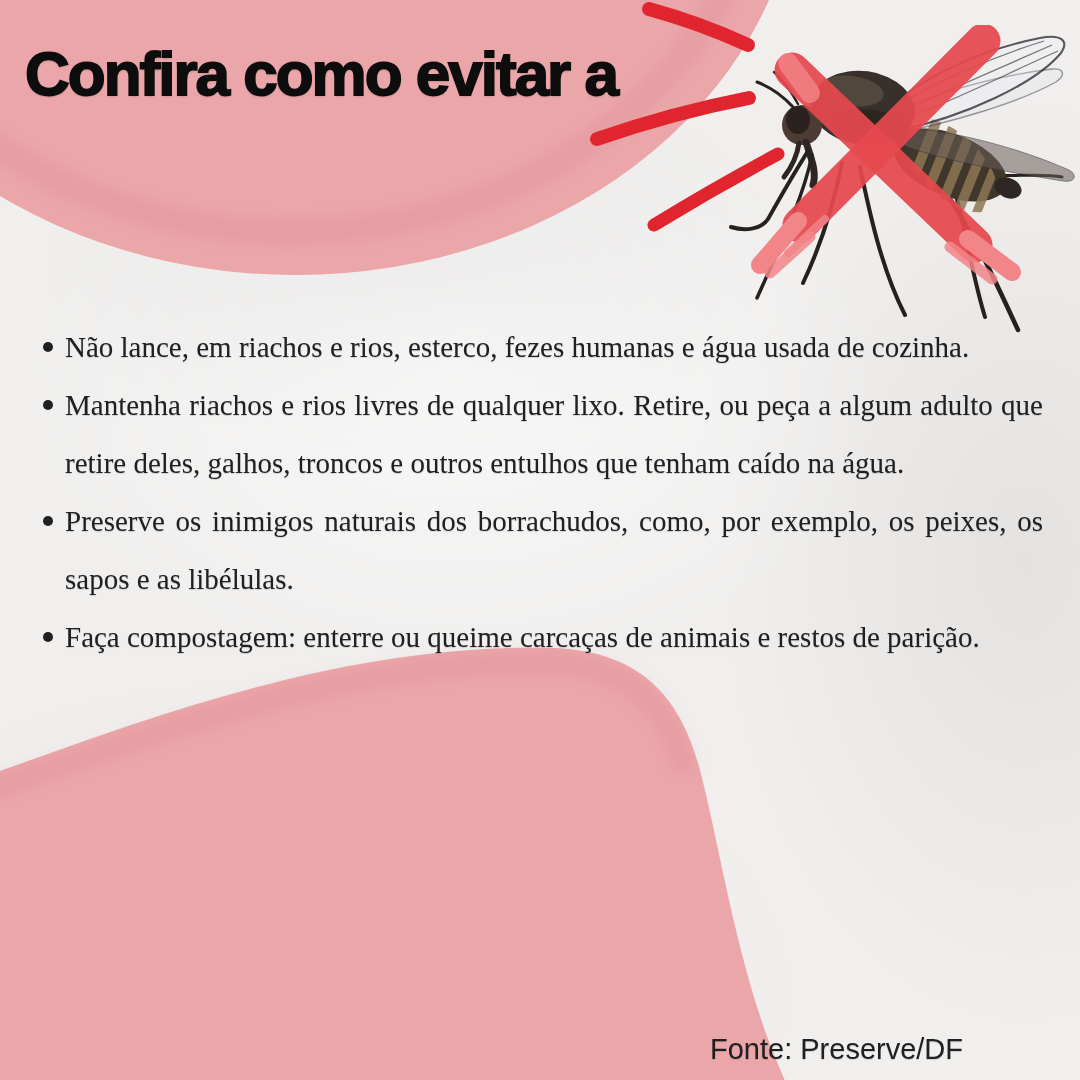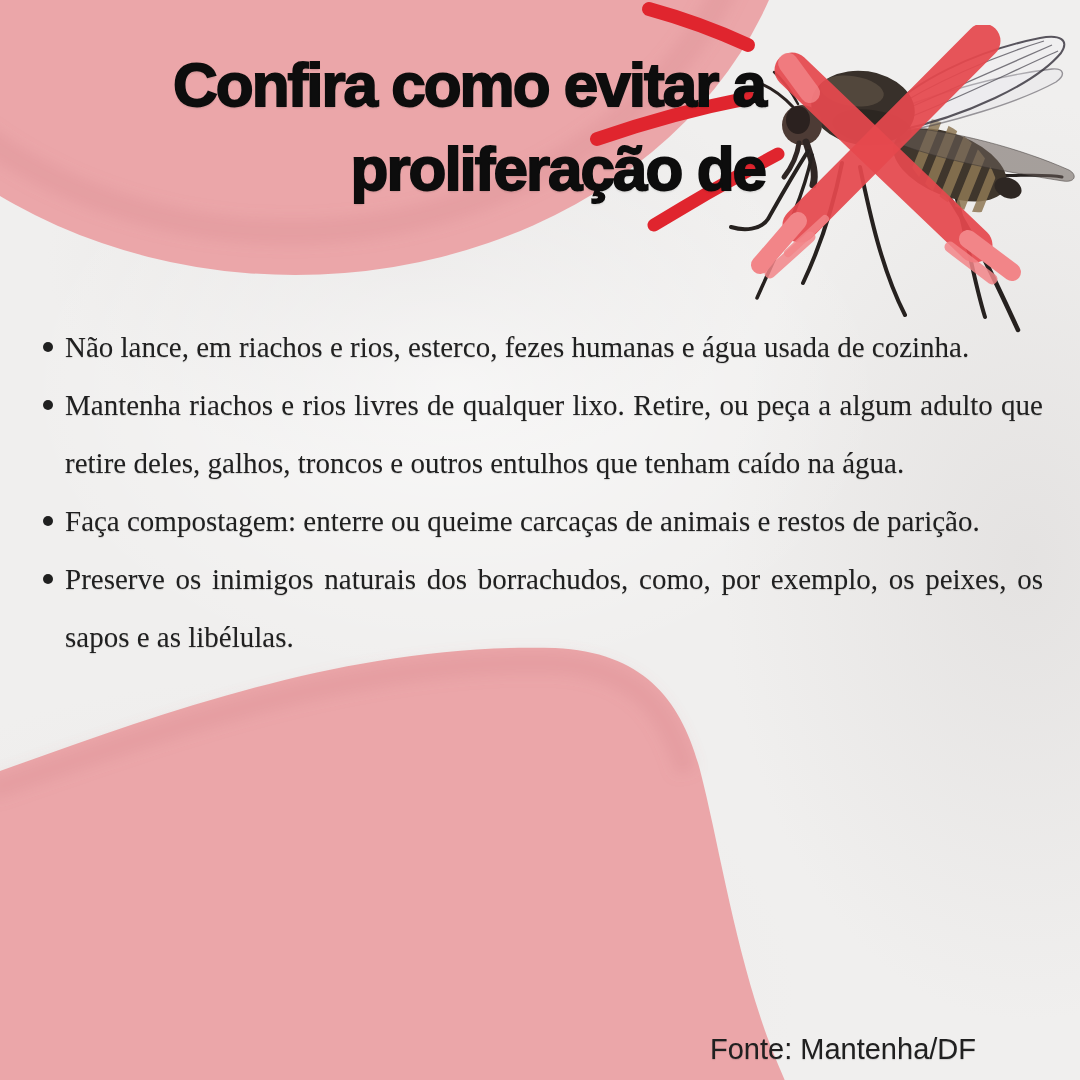--- a/index.html
+++ b/index.html
@@ -29,22 +29,22 @@
   .blob-texture{fill:none;stroke:rgba(200,118,124,0.16);}
   .accent{stroke:var(--accent-red);stroke-linecap:round;fill:none;}
   .xa{stroke:var(--x-red);stroke-linecap:round;fill:none;opacity:0.93;}
   .xl{stroke:var(--x-red-light);stroke-linecap:round;fill:none;}
   .leg{stroke:#26211f;stroke-linecap:round;fill:none;}
   .vein{stroke:#45414c;fill:none;opacity:0.7;}
 
   .fly-wrap{position:absolute;left:620px;top:25px;width:460px;height:330px;pointer-events:none;}
 
   .title{
-    position:absolute;left:25px;top:43px;width:740px;
-    text-align:right;
+    position:absolute;left:25px;top:32px;width:740px;
+    text-align:left;
     font-size:62px;line-height:84px;font-weight:700;
     letter-spacing:-2px;
     color:var(--title-text);
     -webkit-text-stroke:1.8px var(--title-text);
     text-shadow:0 2px 2px rgba(0,0,0,0.12);
   }
   .title .tl{display:block;}
 
   .tips{
     position:absolute;left:40px;top:318px;width:1003px;
@@ -152,35 +152,34 @@
       <path class="xl" d="M 190 212 L 150 248" stroke-width="11" opacity="0.85"></path>
       <path class="xl" d="M 205 194 L 168 228" stroke-width="8" opacity="0.8"></path>
       <path class="xl" d="M 348 214 L 392 247" stroke-width="18"></path>
       <path class="xl" d="M 330 222 L 372 254" stroke-width="11" opacity="0.85"></path>
     </g>
   </svg>
 </div>
 
 <h1 class="title">
   <span class="tl">Confira como evitar a</span>
-  <span class="tl">proliferação de</span>
 </h1>
 
 <ul class="tips">
   <li>
     <span class="dot"></span>
     <span>Não lance, em riachos e rios, esterco, fezes humanas e água usada de cozinha.</span>
   </li>
   <li>
     <span class="dot"></span>
     <span>Mantenha riachos e rios livres de qualquer lixo. Retire, ou peça a algum adulto que retire deles, galhos, troncos e outros entulhos que tenham caído na água.</span>
   </li>
   <li>
     <span class="dot"></span>
-    <span>Faça compostagem: enterre ou queime carcaças de animais e restos de parição.</span>
+    <span>Preserve os inimigos naturais dos borrachudos, como, por exemplo, os peixes, os sapos e as libélulas.</span>
   </li>
   <li>
     <span class="dot"></span>
-    <span>Preserve os inimigos naturais dos borrachudos, como, por exemplo, os peixes, os sapos e as libélulas.</span>
+    <span>Faça compostagem: enterre ou queime carcaças de animais e restos de parição.</span>
   </li>
 </ul>
 
-<div class="source">Fonte: Mantenha/DF</div>
+<div class="source">Fonte: Preserve/DF</div>
 
 </body></html>

